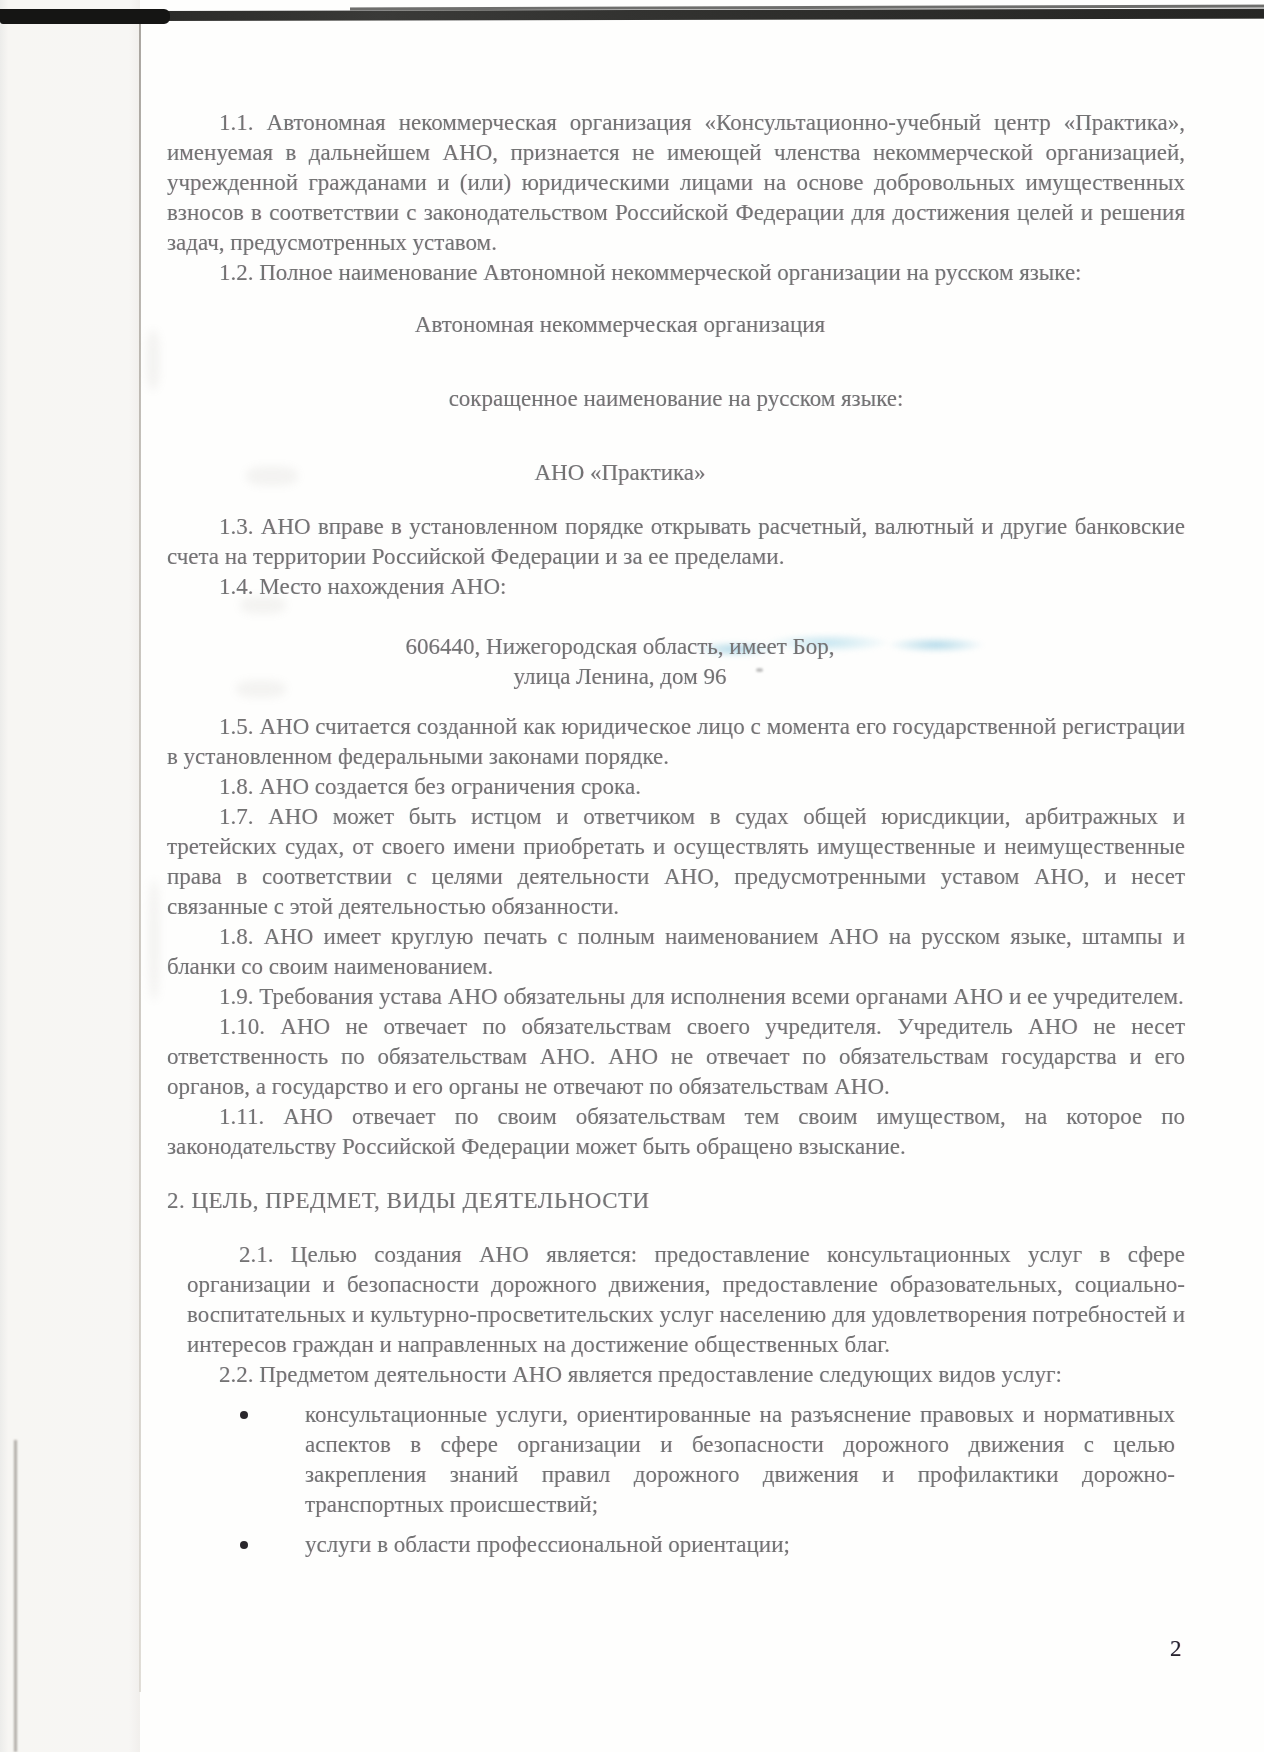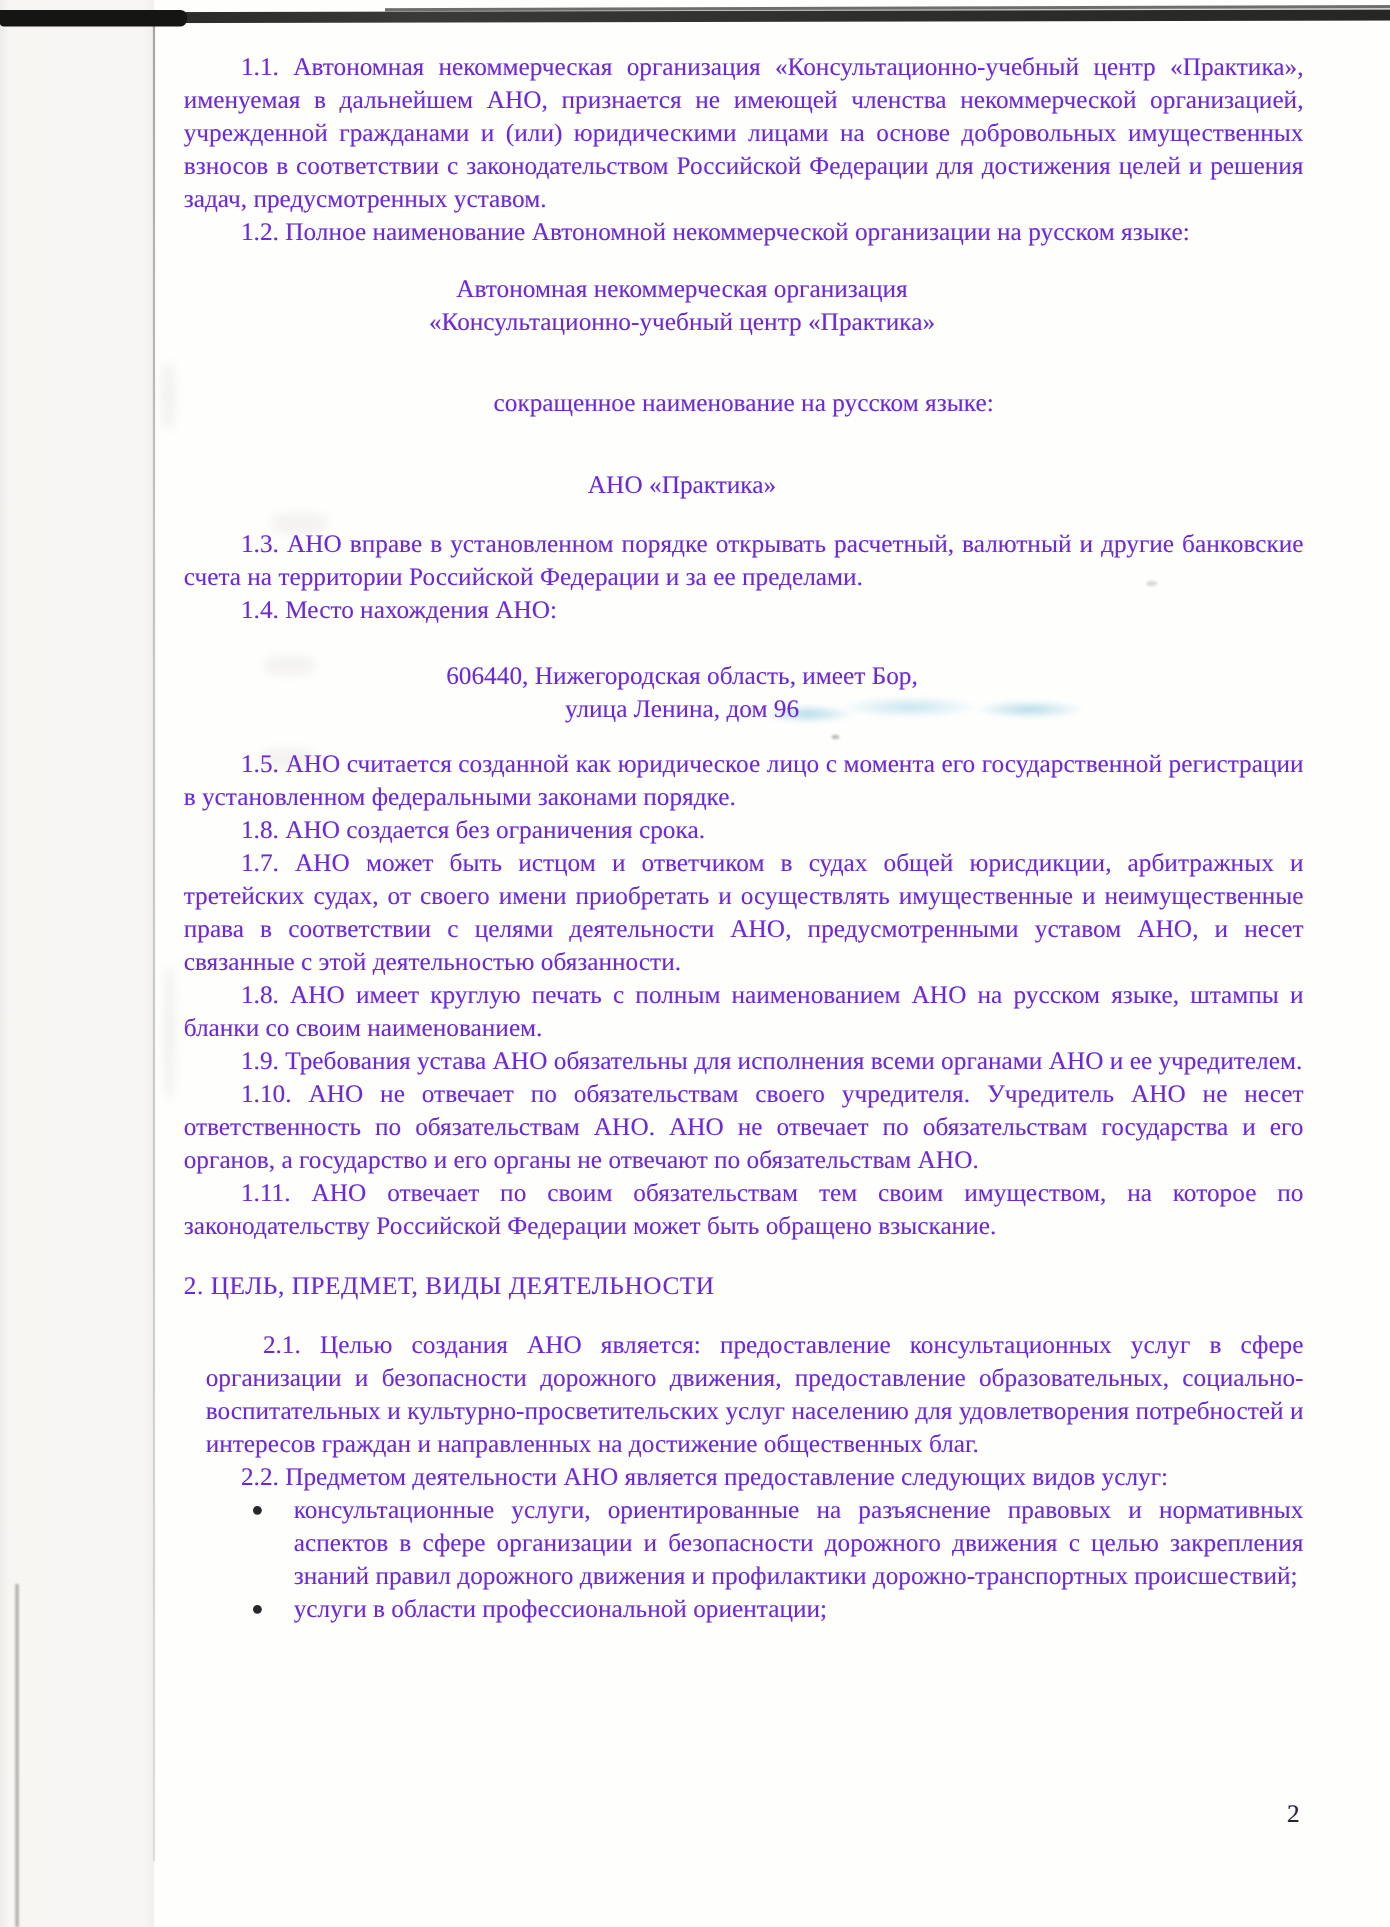--- a/index.html
+++ b/index.html
@@ -57,23 +57,23 @@
     position:absolute;background:#8a8a8a;border-radius:50%;
     filter:blur(1px);opacity:.55;
   }
   .smudge{
     position:absolute;background:#9b968f;border-radius:40%;
     filter:blur(4px);opacity:.10;
   }
   
   .content{
     position:absolute;top:0;left:0;right:0;
-    padding:46px 79px 0 167px;
+    padding:108px 79px 0 167px;
     font-size:23px;line-height:30px;
-    color:#6d28d9;
+    color:#737373;
     text-shadow:0.6px 0 rgba(170,30,110,.14), -0.6px 0 rgba(0,125,125,.12);
   }
   .para{
     margin:0;text-align:justify;text-indent:52px;
   }
   .flush{text-indent:0;}
   .centered{
     margin:0 112px 0 0;
     text-align:center;font-weight:normal;text-indent:0;
   }
@@ -83,21 +83,21 @@
     letter-spacing:.5px;
   }
   .mt-p12{margin-top:0;}
   .mt-fullname{margin-top:22px;}
   .mt-big{margin-top:44px;text-align:center;}
   .mt-p13{margin-top:24px;}
   .mt-addr{margin-top:30px;}
   .mt-p15{margin-top:20px;}
   .mt-sec2{margin-top:24px;}
   .mt-p21{margin-top:24px;margin-left:20px;}
-  .bullet-row{display:flex;margin:0;}
+  .bullet-row{display:flex;margin:10px;gap:28px;}
   .bullet-marker{
     flex:0 0 37px;margin-left:63px;position:relative;
   }
   .bullet-dot{
     position:absolute;left:0;top:11px;width:8px;height:8px;border-radius:50%;
     background:#2a272c;
   }
   .bullet-text{flex:1;text-align:justify;}
   .page-number{
     position:absolute;left:1170px;top:1636px;
@@ -125,21 +125,20 @@
   <div class="smudge" style="left:146px;top:330px;width:14px;height:60px;"></div>
   <div class="smudge" style="left:148px;top:880px;width:12px;height:120px;"></div>
 
   <div class="content">
 
     <p class="para">1.1. Автономная некоммерческая организация «Консультационно-учебный центр «Практика», именуемая в дальнейшем АНО, признается не имеющей членства некоммерческой организацией, учрежденной гражданами и (или) юридическими лицами на основе добровольных имущественных взносов в соответствии с законодательством Российской Федерации для достижения целей и решения задач, предусмотренных уставом.</p>
 
     <p class="para mt-p12">1.2. Полное наименование Автономной некоммерческой организации на русском языке:</p>
 
     <p class="centered mt-fullname">Автономная некоммерческая организация</p>
-    <p class="centered">«Консультационно-учебный центр «Практика»</p>
 
     <p class="para flush mt-big">сокращенное наименование на русском языке:</p>
 
     <p class="centered mt-big">АНО «Практика»</p>
 
     <p class="para mt-p13">1.3. АНО вправе в установленном порядке открывать расчетный, валютный и другие банковские счета на территории Российской Федерации и за ее пределами.</p>
     <p class="para">1.4. Место нахождения АНО:</p>
 
     <p class="centered mt-addr">606440, Нижегородская область, имеет Бор,</p>
     <p class="centered">улица Ленина, дом 96</p>

